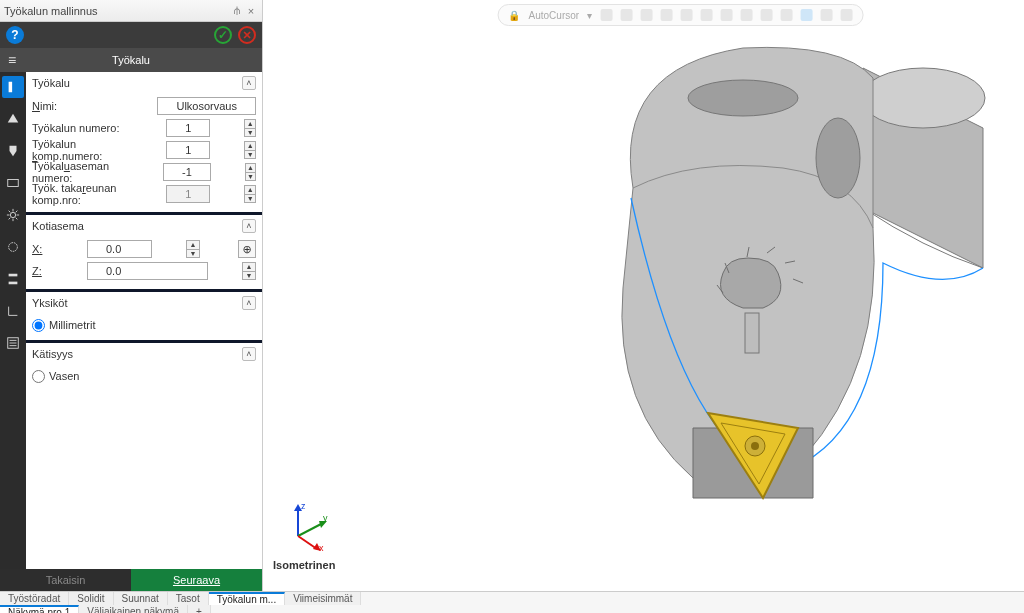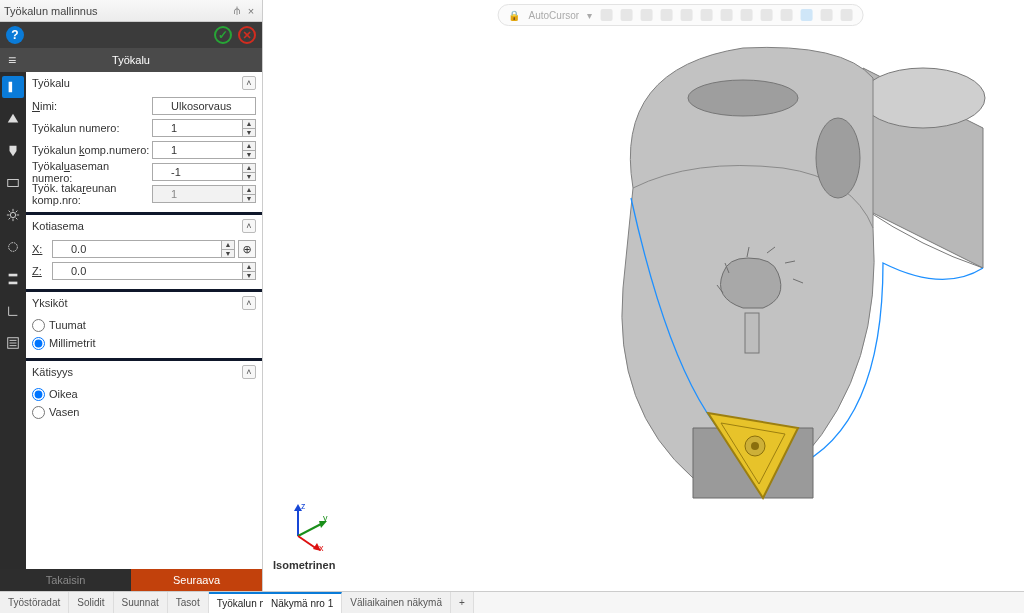--- a/index.html
+++ b/index.html
@@ -29,53 +29,53 @@
 .iconbar .ib { width: 22px; height: 22px; display: flex; align-items: center; justify-content: center; color: #ddd; font-size: 13px; border-radius: 2px; }
 .iconbar .ib.active { background: #0a7bd8; color: #fff; }
 .iconbar .ib svg { width: 14px; height: 14px; }
 
 .props { flex: 1; background: #fff; overflow-y: auto; font-size: 11px; color: #333; }
 .group-head { display: flex; align-items: center; padding: 4px 6px; font-size: 11px; color: #333; border-top: 3px solid #0f172a; }
 .group-head:first-child { border-top: none; }
 .group-head .ghlabel { flex: 1; }
 .group-head .chev { width: 14px; height: 14px; border: 1px solid #bbb; border-radius: 2px; display: flex; align-items: center; justify-content: center; font-size: 9px; color: #555; background: #f7f7f7; }
 .group-body { padding: 2px 6px 6px 6px; }
-.row { display: flex; align-items: center; height: 20px; margin-bottom: 2px; }
+.row { display: flex; align-items: center; height: 20px; margin-bottom: 2px; gap: 35px; }
 .row label { width: 120px; font-size: 11px; color: #333; }
 .row label .ul { text-decoration: underline; }
 .row .inp { flex: 1; height: 18px; border: 1px solid #aaa; font-size: 11px; padding: 0 18px; background: #fff; position: relative; display: flex; align-items: center; }
 .row .inp.disabled { background: #f2f2f2; color: #888; }
 .spin { width: 14px; display: flex; flex-direction: column; margin-left: -1px; }
 .spin span { height: 9px; border: 1px solid #aaa; background: #f3f3f3; font-size: 7px; line-height: 7px; text-align: center; color: #444; }
 .spin span:first-child { border-bottom: none; }
 .target-btn { width: 18px; height: 18px; border: 1px solid #aaa; margin-left: 3px; display: flex; align-items: center; justify-content: center; font-size: 11px; background: #f7f7f7; }
 .radio-row { display: flex; align-items: center; height: 18px; font-size: 11px; gap: 4px; }
 .radio-row input { margin: 0; }
 
 .panel-footer { display: flex; height: 22px; }
 .panel-footer .fbtn { flex: 1; display: flex; align-items: center; justify-content: center; font-size: 11px; color: #fff; }
 .fbtn.back { background: #2d2d2d; color: #888; }
-.fbtn.next { background: #c2410c; }
+.fbtn.next { background: #15803d; text-decoration: underline; }
 
 
 .viewport { flex: 1; position: relative; background: #fff; }
 .float-toolbar { position: absolute; top: 4px; left: 50%; transform: translateX(-40%); height: 22px; border: 1px solid #e3e3e3; border-radius: 11px; background: #fbfbfb; display: flex; align-items: center; padding: 0 10px; gap: 8px; font-size: 10px; color: #aaa; }
 .float-toolbar .fi { width: 12px; height: 12px; background: #e6e6e6; border-radius: 2px; }
 .float-toolbar .fi.hl { background: #cfe6f8; }
 
 .axis { position: absolute; left: 20px; bottom: 40px; width: 50px; height: 50px; }
 .axis svg { overflow: visible; }
 .axis-label { position: absolute; left: 10px; bottom: 20px; font-size: 11px; font-weight: bold; color: #333; }
 
 
 .tool3d { position: absolute; left: 180px; top: 8px; width: 560px; height: 540px; }
 .tool3d svg { width: 100%; height: 100%; }
 
 
-.bottom-tabs { height: 22px; border-top: 1px solid #ccc; background: #f6f6f6; display: flex; }
+.bottom-tabs { height: 22px; border-top: 1px solid #ccc; background: #f6f6f6; display: flex; flex-direction: column; }
 .bt-left { width: 263px; display: flex; border-right: 1px solid #ccc; }
 .bt-right { flex: 1; display: flex; }
 .tab { padding: 0 8px; font-size: 10px; color: #555; display: flex; align-items: center; border-right: 1px solid #ddd; background: #f0f0f0; white-space: nowrap; }
 .tab.active { background: #fff; border-top: 2px solid #0a7bd8; color: #222; }
 </style>
 </head>
 <body>
 
 <div class="main">
 
@@ -232,38 +232,30 @@
               </div>
           </div>
         </div>
 
         <div class="group-head">
           <span class="ghlabel">Yksiköt</span>
           <span class="chev">˄</span>
         </div>
         <div class="group-body">
           <div class="radio-row">
-            <input type="radio" name="u" style="">
-              <span><span class="ul">T</span>uumat</span>
-          </div>
-          <div class="radio-row">
             <input type="radio" name="u" checked="" style="">
               <span><span class="ul">M</span>illimetrit</span>
           </div>
         </div>
 
         <div class="group-head">
           <span class="ghlabel">Kätisyys</span>
           <span class="chev">˄</span>
         </div>
         <div class="group-body">
-          <div class="radio-row">
-            <input type="radio" name="h" checked="" style="">
-              <span><span class="ul">O</span>ikea</span>
-          </div>
           <div class="radio-row">
             <input type="radio" name="h" style="">
               <span>Va<span class="ul">s</span>en</span>
           </div>
         </div>
       </div>
     </div>
 
     <div class="panel-footer">
       <div class="fbtn back">Takaisin</div>

